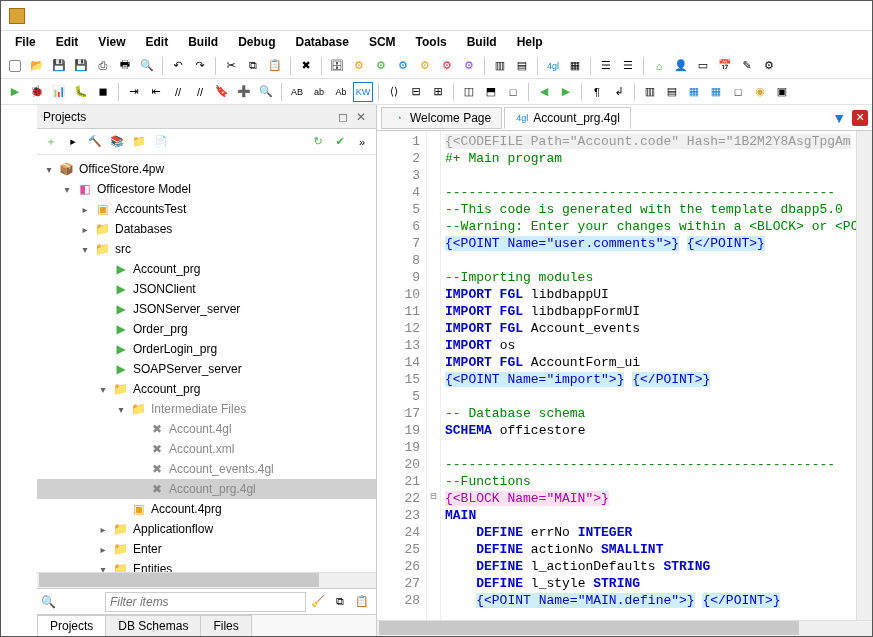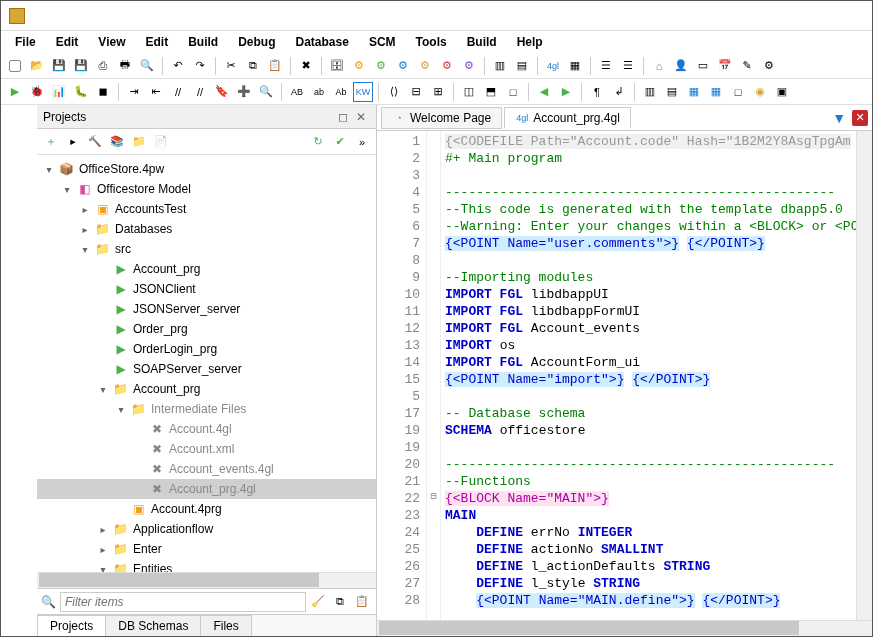--- a/index.html
+++ b/index.html
@@ -20,21 +20,21 @@
   .tree { flex: 1; overflow: auto; padding: 4px 0; }
   .tree-row { display: flex; align-items: center; height: 20px; padding-right: 6px; cursor: pointer; white-space: nowrap; }
   .tree-row.selected { background: #d0d0d0; }
   .twisty { width: 12px; text-align: center; color: #666; font-size: 10px; cursor: pointer; user-select: none; }
   .node-icon { width: 16px; height: 16px; margin: 0 4px; display: inline-flex; align-items: center; justify-content: center; font-size: 12px; }
   .node-label { font-size: 12px; }
   .node-label.bold { font-weight: normal; }
   .node-label.dim { color: #888; }
   .filter-row { height: 26px; display: flex; align-items: center; padding: 2px 4px; border-top: 1px solid #ccc; gap: 2px; }
   .filter-row input { flex: 1; height: 20px; border: 1px solid #ccc; padding: 0 18px 0 4px; font-style: italic; color: #888; font-size: 12px; }
-  .filter-wrap { position: relative; flex: 1; display: flex; }
+  .filter-wrap { position: relative; flex: 1; display: flex; margin-left: 45px; }
   .bottom-tabs { height: 22px; display: flex; align-items: flex-end; border-top: 1px solid #ccc; background: #f8f8f8; }
   .bottom-tab { padding: 3px 12px; border: 1px solid #ccc; border-bottom: none; background: #fff; margin-right: -1px; font-size: 12px; cursor: pointer; }
   .bottom-tab.inactive { background: #f0f0f0; }
   .editor-area { flex: 1; display: flex; flex-direction: column; overflow: hidden; }
   .editor-tabs { height: 26px; display: flex; align-items: center; padding: 0 4px; gap: 2px; border-bottom: 1px solid #ccc; }
   .etab { display: flex; align-items: center; height: 22px; padding: 0 10px; border: 1px solid #ccc; background: #f5f5f5; cursor: pointer; gap: 4px; font-size: 12px; }
   .etab.active { background: #fff; border-bottom: 1px solid #fff; }
   .etab .eicon { width: 14px; height: 14px; display: inline-flex; align-items: center; justify-content: center; }
   .editor-tabs .spacer { flex: 1; }
   .editor-tabs .vmark { color: #1a7cd4; font-size: 14px; cursor: pointer; margin-right: 4px; }

